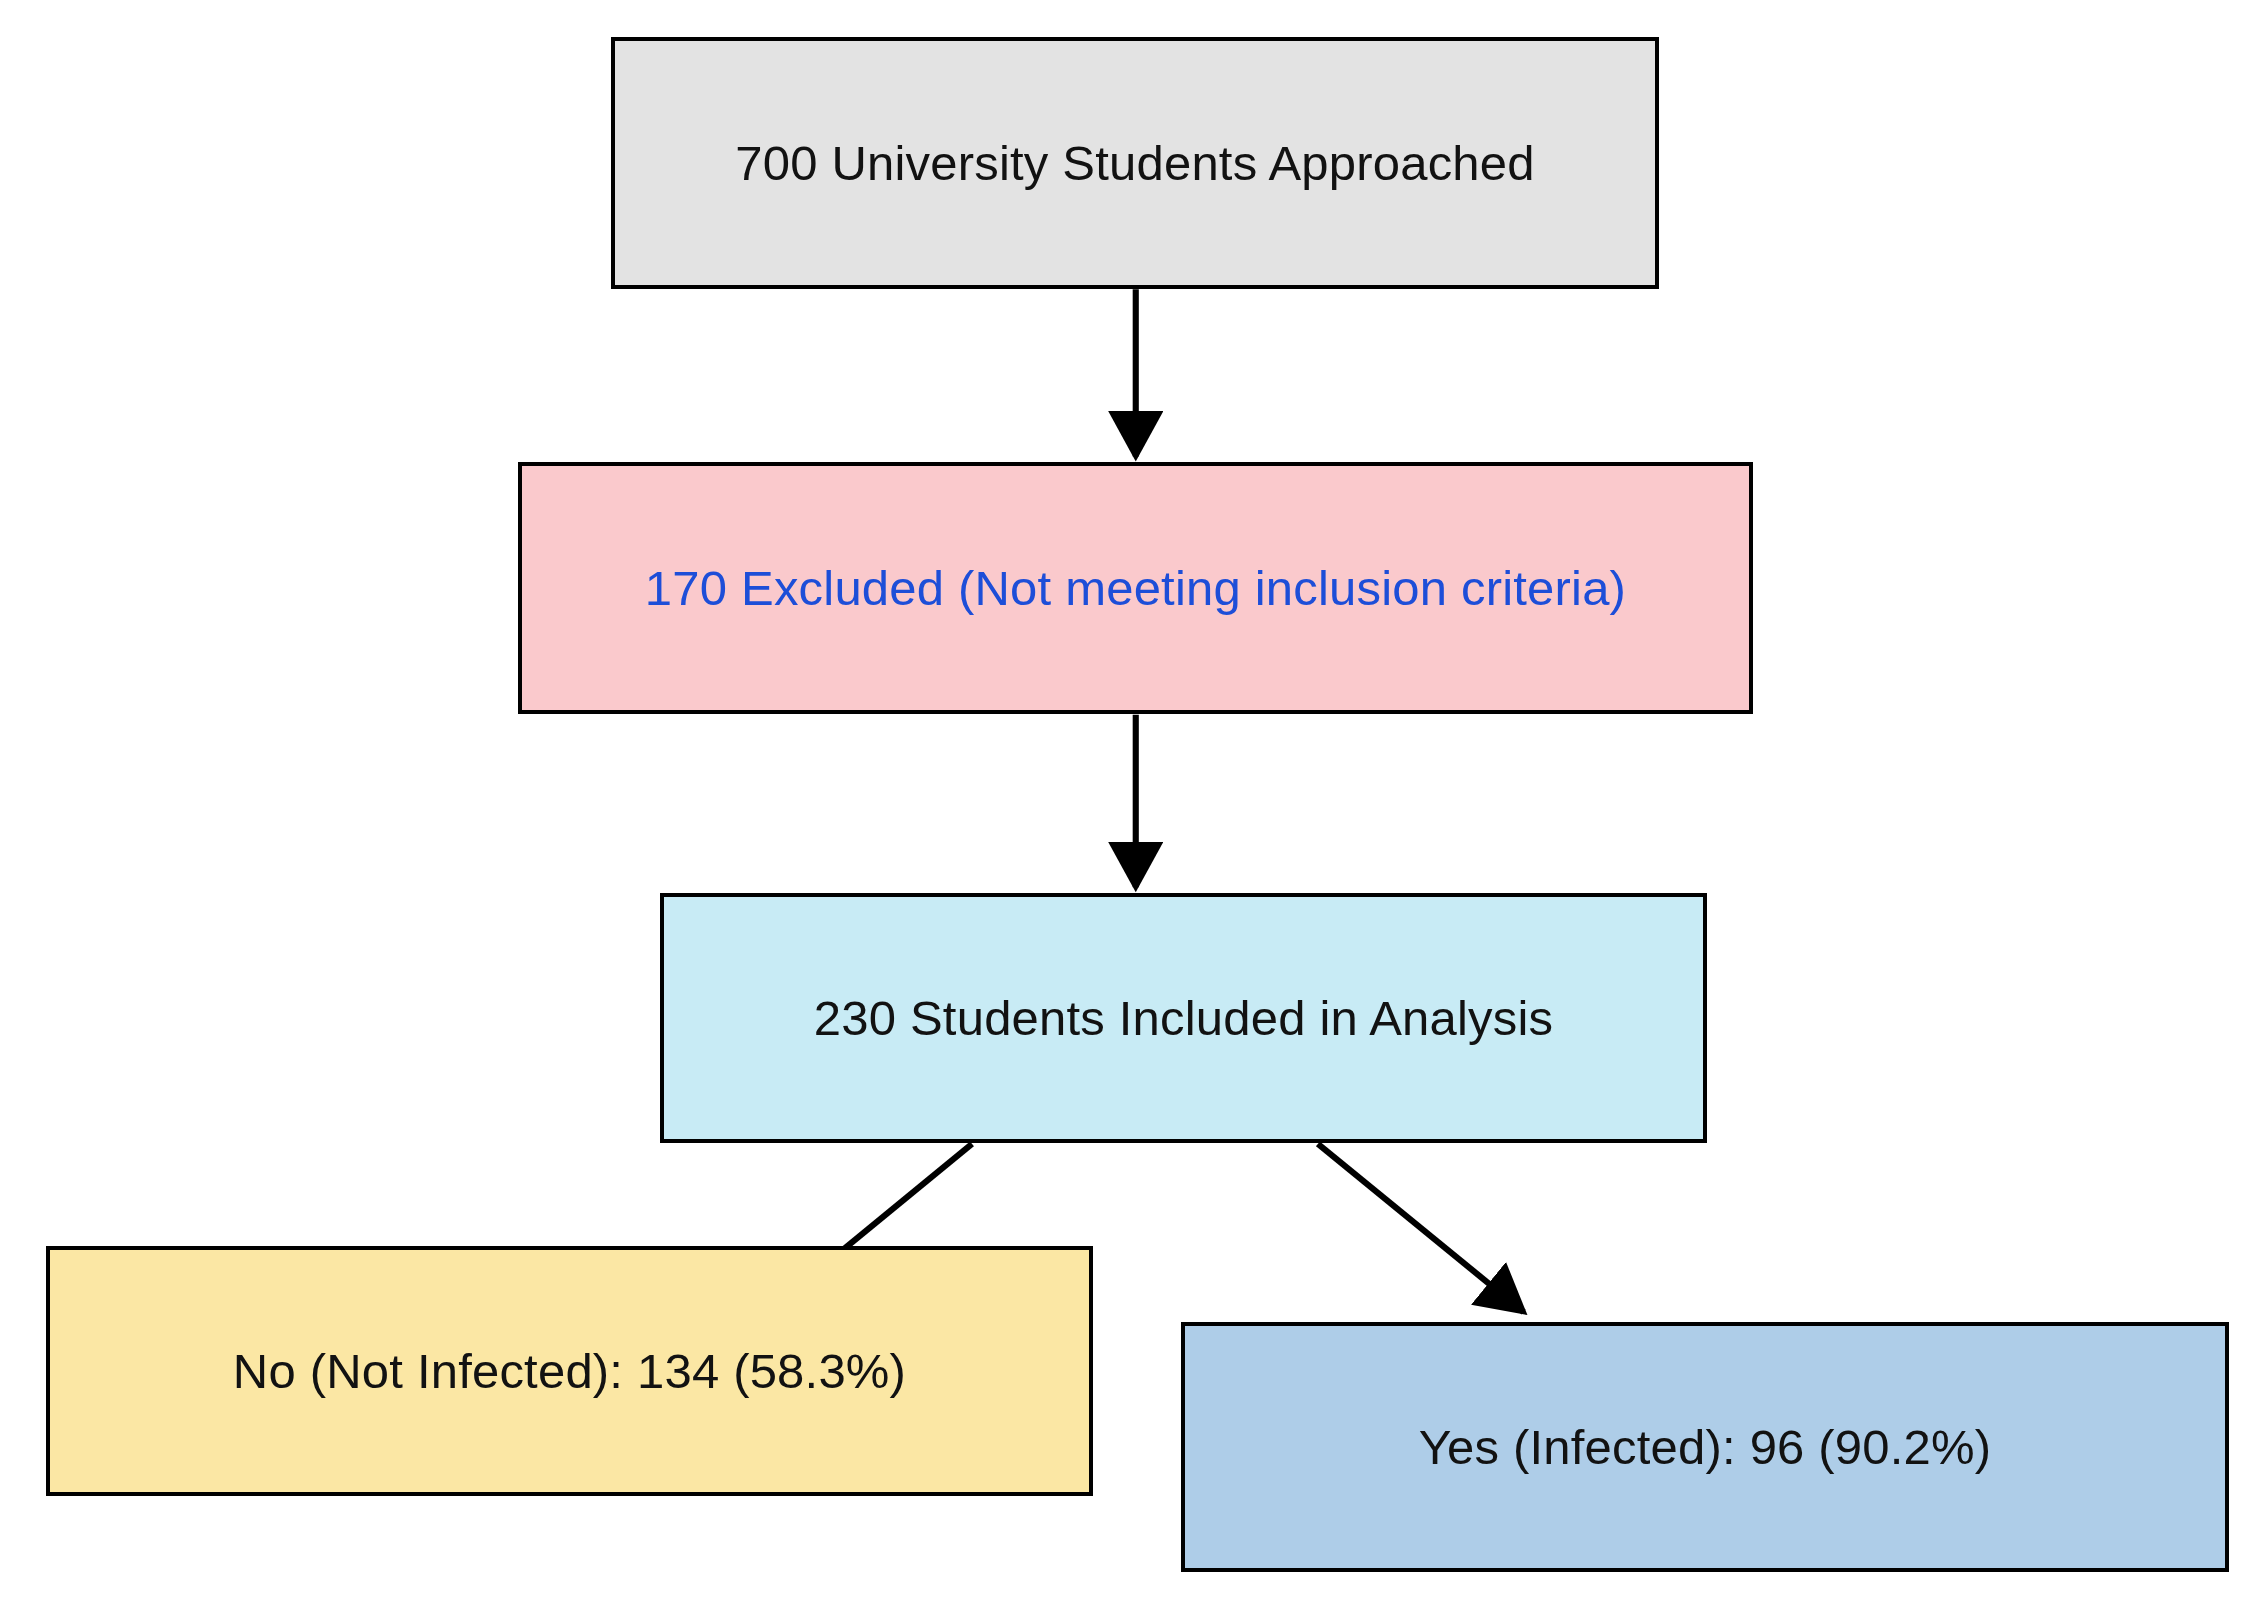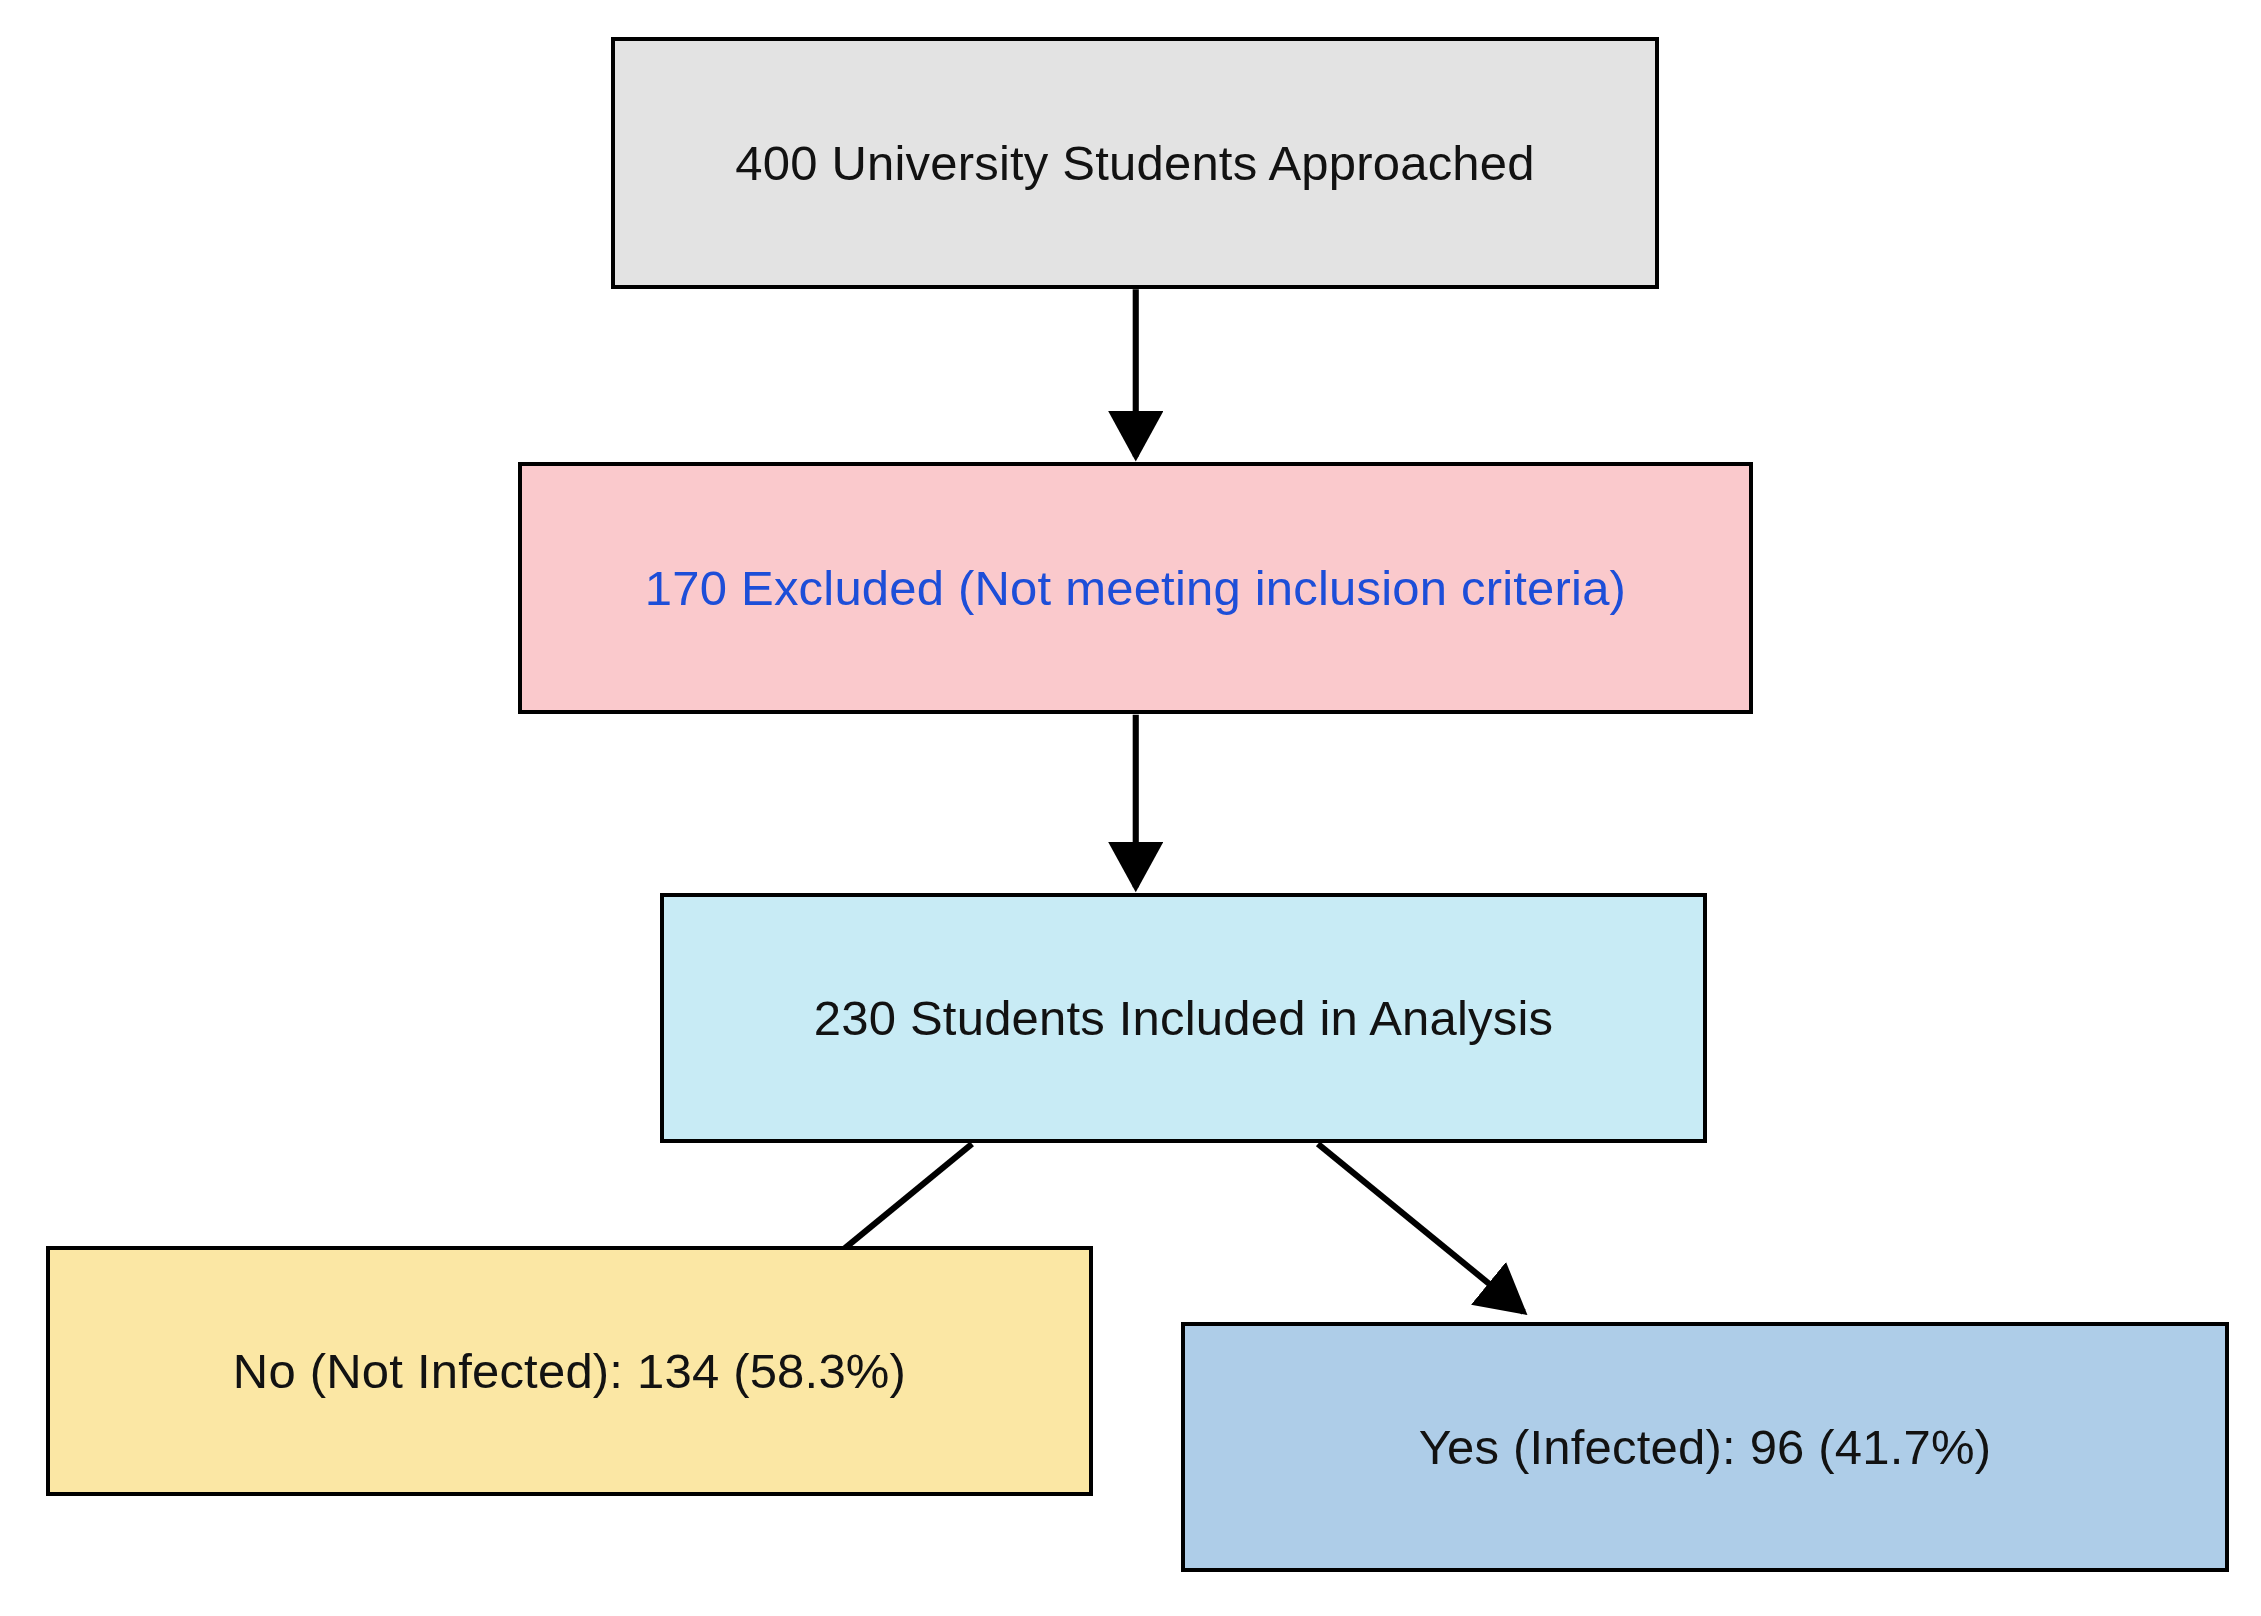--- a/index.html
+++ b/index.html
@@ -75,33 +75,33 @@
     <g>
       <line x1="1110" y1="1306" x2="876" y2="1498" stroke="#000000" stroke-width="7" marker-end="url(#arrowhead)"></line>
     </g>
 
     <g>
       <line x1="1505" y1="1306" x2="1740" y2="1498" stroke="#000000" stroke-width="7" marker-end="url(#arrowhead)"></line>
     </g>
   </svg>
 
   <div class="node" id="node-approached" style="background-color: rgb(227, 227, 227); border-color: rgb(0, 0, 0); color: rgb(18, 18, 18);">
-    <span class="node-label">400 University Students Approached</span>
+    <span class="node-label">700 University Students Approached</span>
   </div>
 
   <div class="node" id="node-excluded" style="background-color: rgb(250, 201, 204); border-color: rgb(0, 0, 0); color: #1d4ed8;">
     <span class="node-label">170 Excluded (Not meeting inclusion criteria)</span>
   </div>
 
   <div class="node" id="node-included" style="background-color: rgb(200, 235, 245); border-color: rgb(0, 0, 0); color: rgb(18, 18, 18);">
     <span class="node-label">230 Students Included in Analysis</span>
   </div>
 
   <div class="node" id="node-not-infected" style="background-color: rgb(251, 231, 164); border-color: rgb(0, 0, 0); color: rgb(18, 18, 18);">
     <span class="node-label">No (Not Infected): 134 (58.3%)</span>
   </div>
 
   <div class="node" id="node-infected" style="background-color: rgb(174, 205, 232); border-color: rgb(0, 0, 0); color: rgb(18, 18, 18);">
-    <span class="node-label">Yes (Infected): 96 (41.7%)</span>
+    <span class="node-label">Yes (Infected): 96 (90.2%)</span>
   </div>
 
 </div>
 
 
 </body></html>

